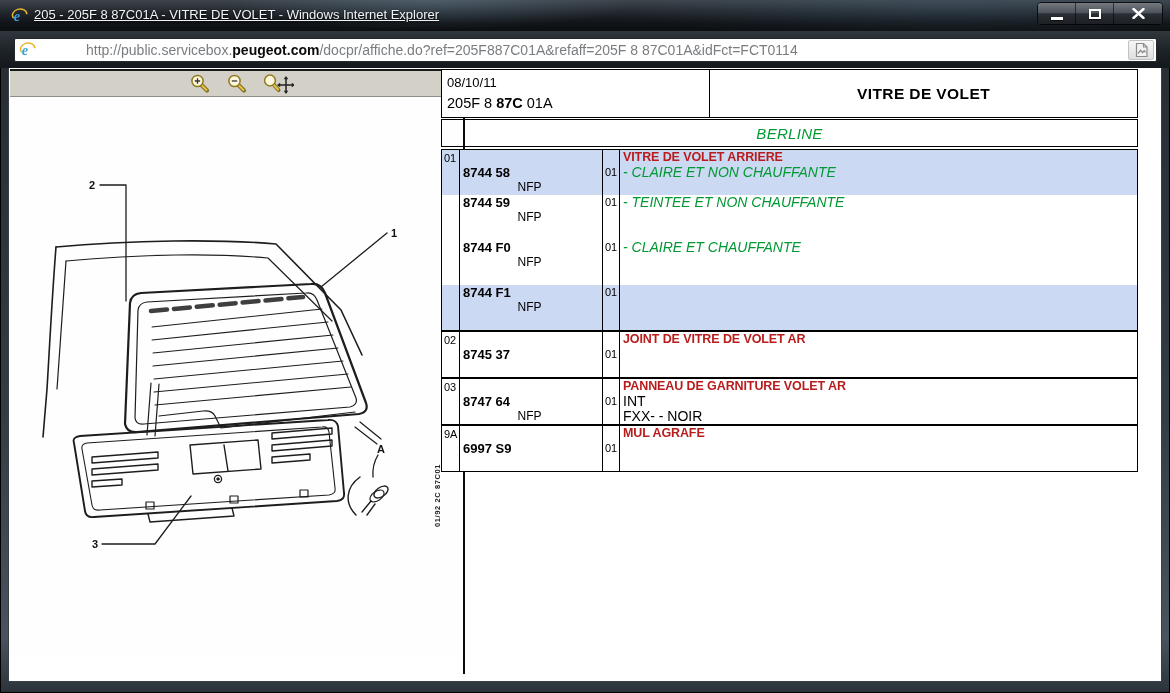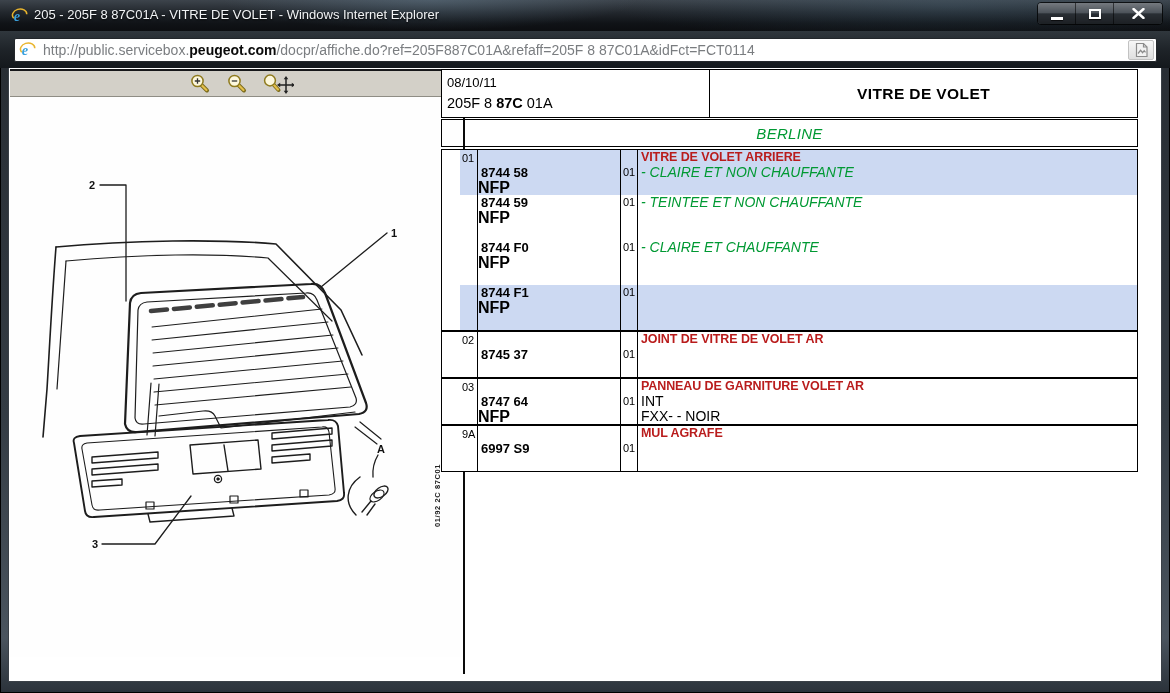--- a/index.html
+++ b/index.html
@@ -9,36 +9,36 @@
          background:linear-gradient(180deg,#262b31 0%,#343c44 60%,#4a545e 92%,#2b323a 100%);
          box-shadow:inset 0 0 0 1px #000;}
   
   .titlebar{position:absolute;left:0;top:0;width:1170px;height:31px;
     background:
       radial-gradient(ellipse 320px 46px at 430px 0px, rgba(125,160,185,.28), transparent 65%),
       radial-gradient(ellipse 520px 54px at 950px 6px, rgba(80,120,145,.22), transparent 65%),
       linear-gradient(180deg,#3d444c 0%,#22272d 40%,#101317 75%,#0c0e11 100%);}
   .titlebar .favicon{position:absolute;left:11px;top:7px;width:18px;height:18px;}
   .title-text{position:absolute;left:34px;top:7px;font-size:13px;color:#f1f3f5;
-    text-shadow:0 1px 2px rgba(0,0,0,.9);white-space:nowrap;}
+    text-shadow:0 1px 2px rgba(0,0,0,.9);white-space:nowrap;text-decoration:underline;}
   .winbtns{position:absolute;top:2px;right:7px;display:flex;border:1px solid rgba(0,0,0,.75);
     border-radius:4px;overflow:hidden;box-shadow:inset 0 0 0 1px rgba(255,255,255,.22);}
   .winbtn{width:38px;height:21px;display:flex;align-items:center;justify-content:center;
     background:linear-gradient(180deg,rgba(255,255,255,.30) 0%,rgba(255,255,255,.10) 46%,rgba(0,0,0,.28) 52%,rgba(0,0,0,.5) 100%),#394048;
     border-right:1px solid rgba(0,0,0,.55);cursor:pointer;}
   .winbtn:last-child{border-right:none;width:48px;}
   .glyph-min{width:12px;height:3px;background:#fff;margin-top:9px;box-shadow:0 1px 1px rgba(0,0,0,.7);}
   .glyph-max{width:12px;height:10px;border:2px solid #fff;box-shadow:0 1px 1px rgba(0,0,0,.7);}
   
   .addressbar{position:absolute;left:0;top:31px;width:1170px;height:37px;
     background:linear-gradient(180deg,#30373d 0%,#1d2227 55%,#14181c 100%);}
   .urlbox{position:absolute;left:14px;top:7px;width:1143px;height:24px;background:#fff;
     border:1px solid #23272b;border-radius:2px;display:flex;align-items:center;padding:0 2px 0 4px;}
   .urlbox .favicon{width:18px;height:18px;flex:0 0 auto;margin-right:6px;}
-  .urltext{flex:1 1 auto;font-size:14px;color:#7a7d80;white-space:pre;overflow:hidden;}
+  .urltext{flex:1 1 auto;font-size:14px;color:#7a7d80;white-space:pre;overflow:hidden;margin-left:43px;}
   .urltext .domain{color:#0b0b0b;font-weight:bold;}
   .compat-btn{flex:0 0 auto;width:26px;height:20px;display:flex;align-items:center;justify-content:center;
     background:linear-gradient(180deg,#f7f7f7,#dfdfdf);border:1px solid #c2c2c2;border-radius:2px;cursor:pointer;}
   
   .content{position:absolute;left:8px;top:68px;width:1154px;height:614px;background:#fff;
     border:1px solid #3a4047;border-top:none;}
   .divider{position:absolute;left:454px;top:1px;width:2px;height:605px;background:#0a0a0a;}
   
   .viewer-toolbar{position:absolute;left:1px;top:1px;width:452px;height:28px;background:#d3d0c8;
     border-top:2px solid #17181a;border-bottom:1px solid #8f8d85;
@@ -52,27 +52,27 @@
   .doc-date{font-size:13px;color:#000;line-height:19px;}
   .doc-ref{font-size:14.5px;color:#000;line-height:22px;white-space:pre;}
   .doc-ref b{font-weight:bold;}
   .hcell-right{display:flex;align-items:center;justify-content:center;}
   .doc-title{font-size:15.5px;font-weight:bold;color:#000;letter-spacing:.4px;}
   .variant-bar{margin-top:1px;border:1px solid #000;height:28px;display:flex;align-items:center;justify-content:center;}
   .variant{font-style:italic;font-size:15px;color:var(--green);letter-spacing:.3px;}
   .groups{margin-top:2px;}
   .group{border:1px solid #000;background:#fff;}
   .group + .group{margin-top:0px;}
-  .block{display:grid;grid-template-columns:18px 143px 17px 1fr;min-height:45px;margin-left:18px;}
+  .block{display:grid;grid-template-columns:18px 143px 17px 1fr;min-height:45px;}
   .block.hl{background:var(--hl);}
   .c1,.c2,.c3{border-right:1px solid #000;}
   .sp{height:15px;}
   .gid{font-size:11px;line-height:14px;padding:1px 0 0 2px;color:#000;}
   .pnum{font-size:13px;font-weight:bold;line-height:15px;padding-left:3px;color:#000;white-space:pre;}
-  .nfp{font-size:16px;font-weight:bold;line-height:15px;text-align:left;padding-right:3px;color:#000;}
+  .nfp{font-size:12px;font-weight:normal;line-height:15px;text-align:center;padding-right:3px;color:#000;}
   .qty{font-size:11px;line-height:15px;padding-left:2px;color:#000;}
   .hdr{font-size:12.5px;font-weight:bold;line-height:15px;padding-left:3px;color:#b91c1c;letter-spacing:-.1px;}
   .desc{font-size:14px;line-height:15px;padding-left:3px;color:#000;white-space:pre;}
   .desc.green{color:var(--green);font-style:italic;}
 </style>
 </head>
 <body>
 
 <div class="stage">
 

